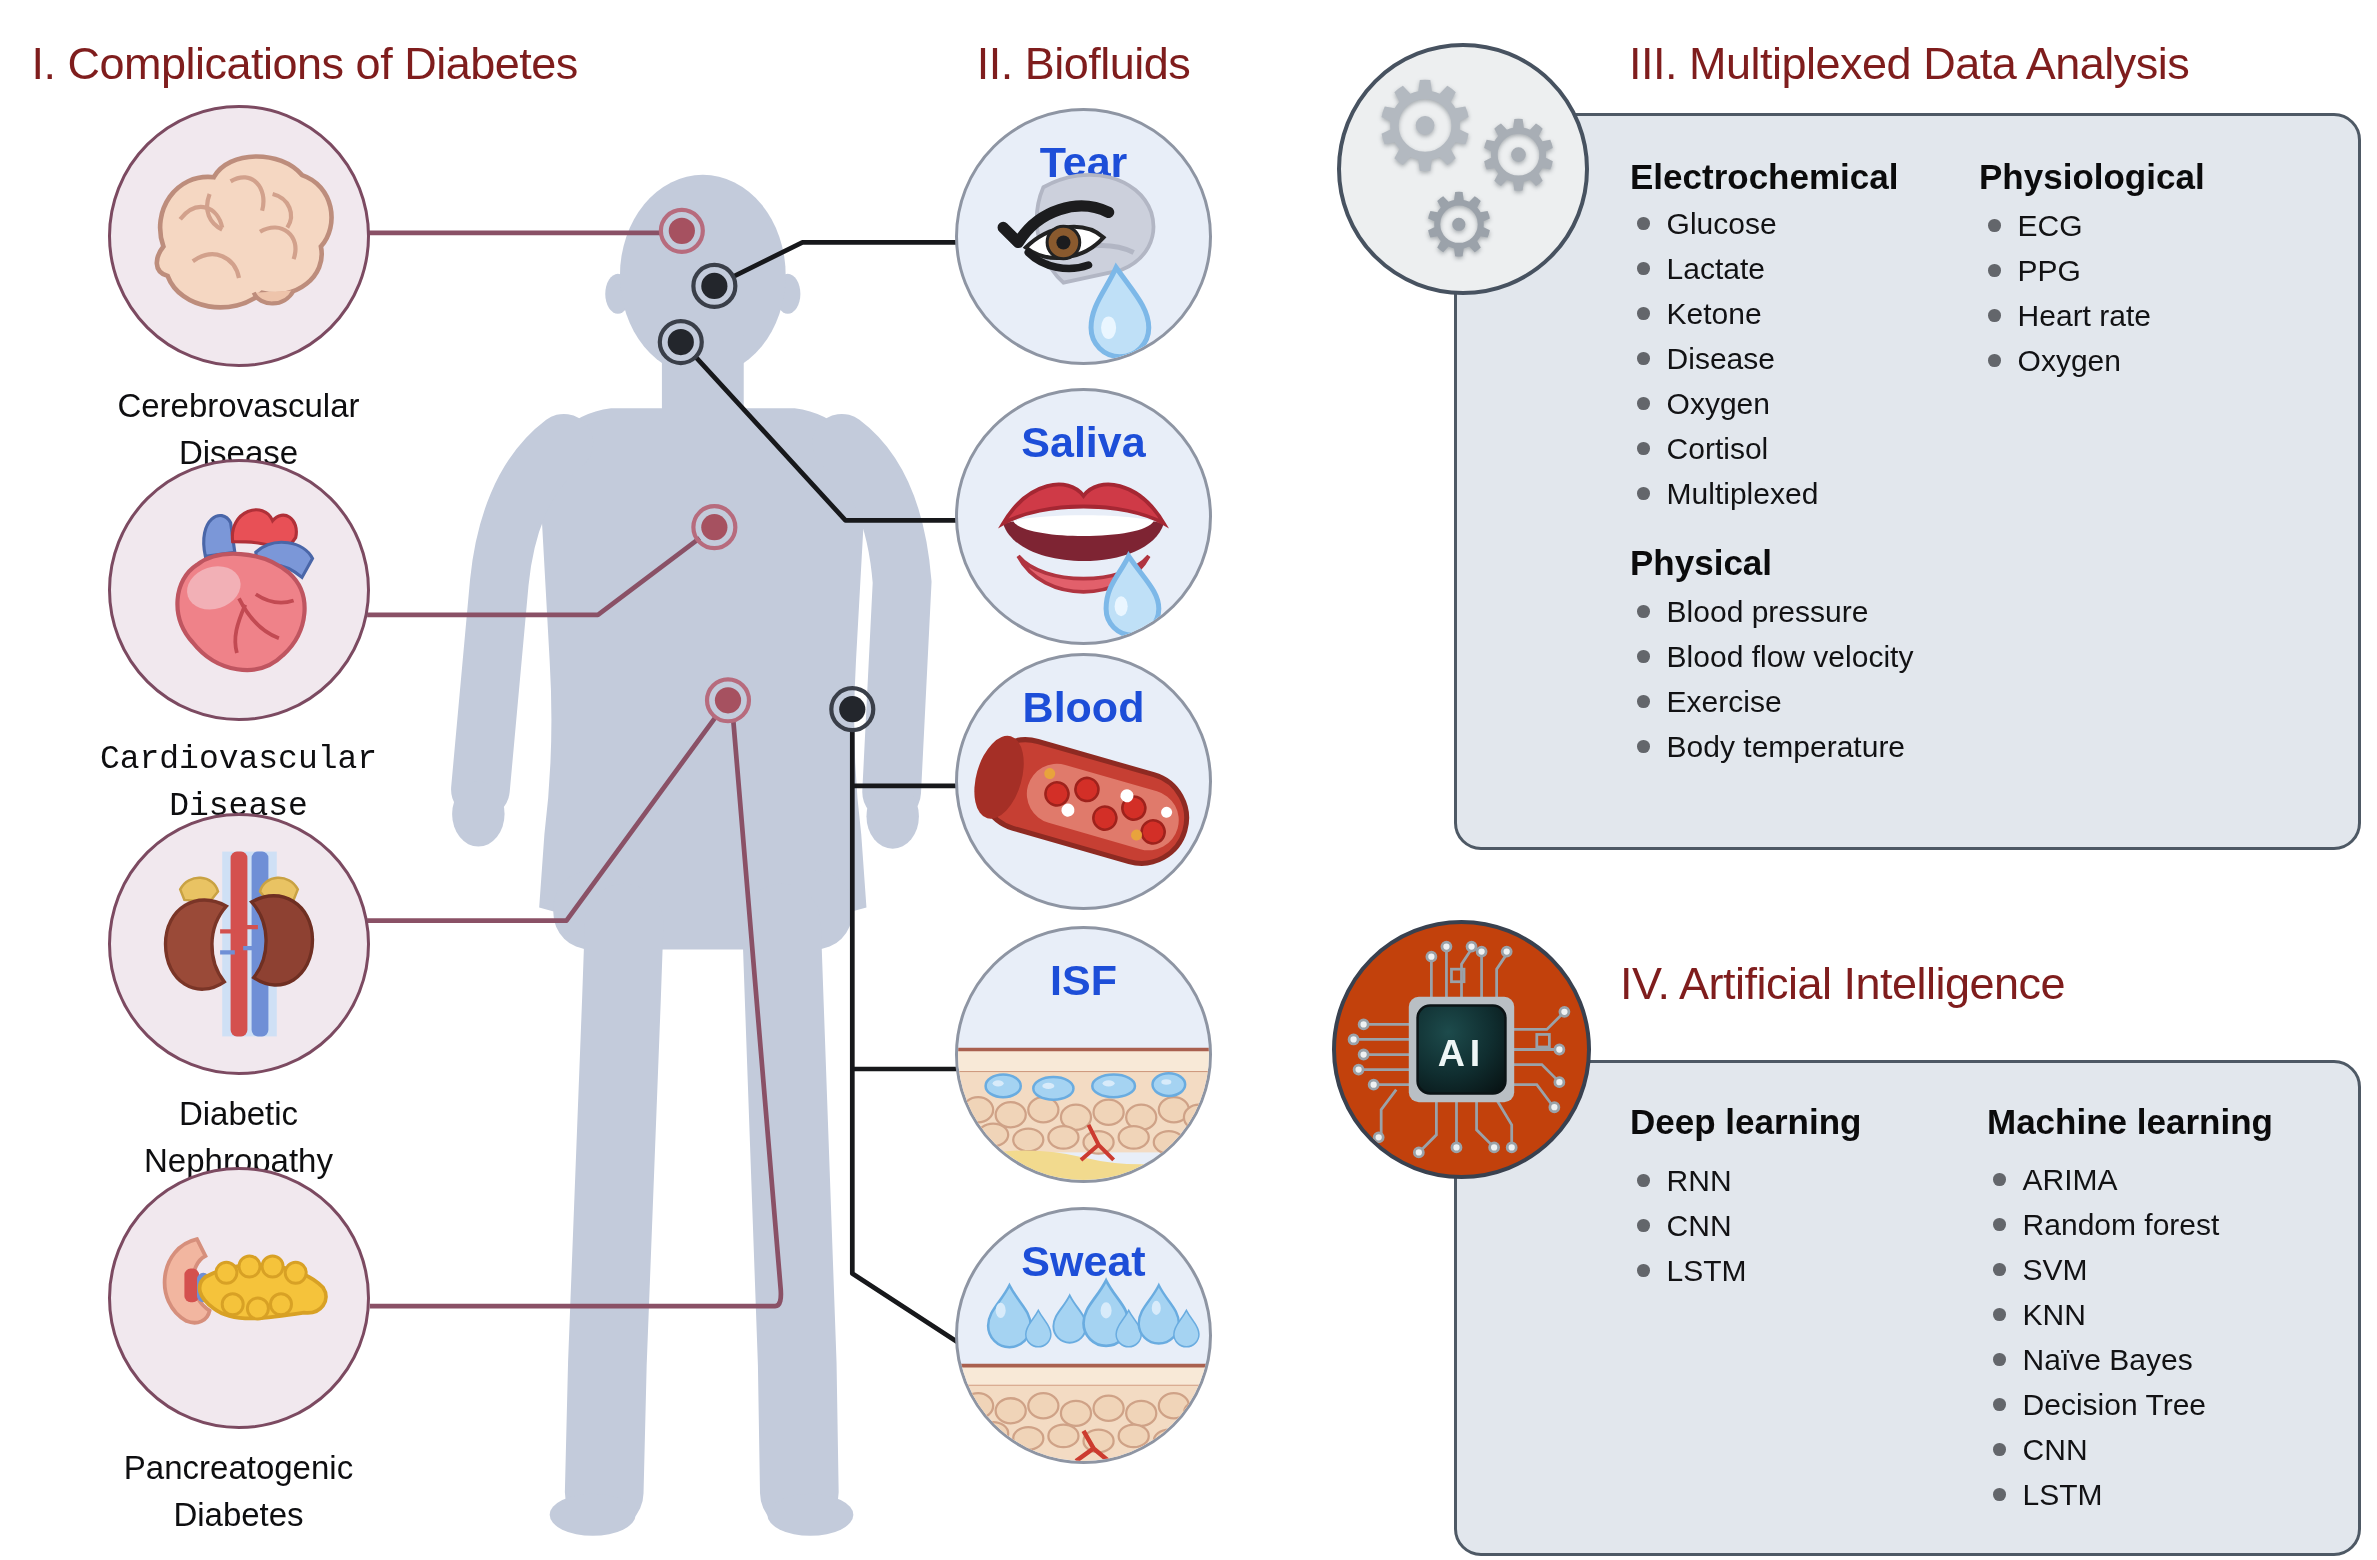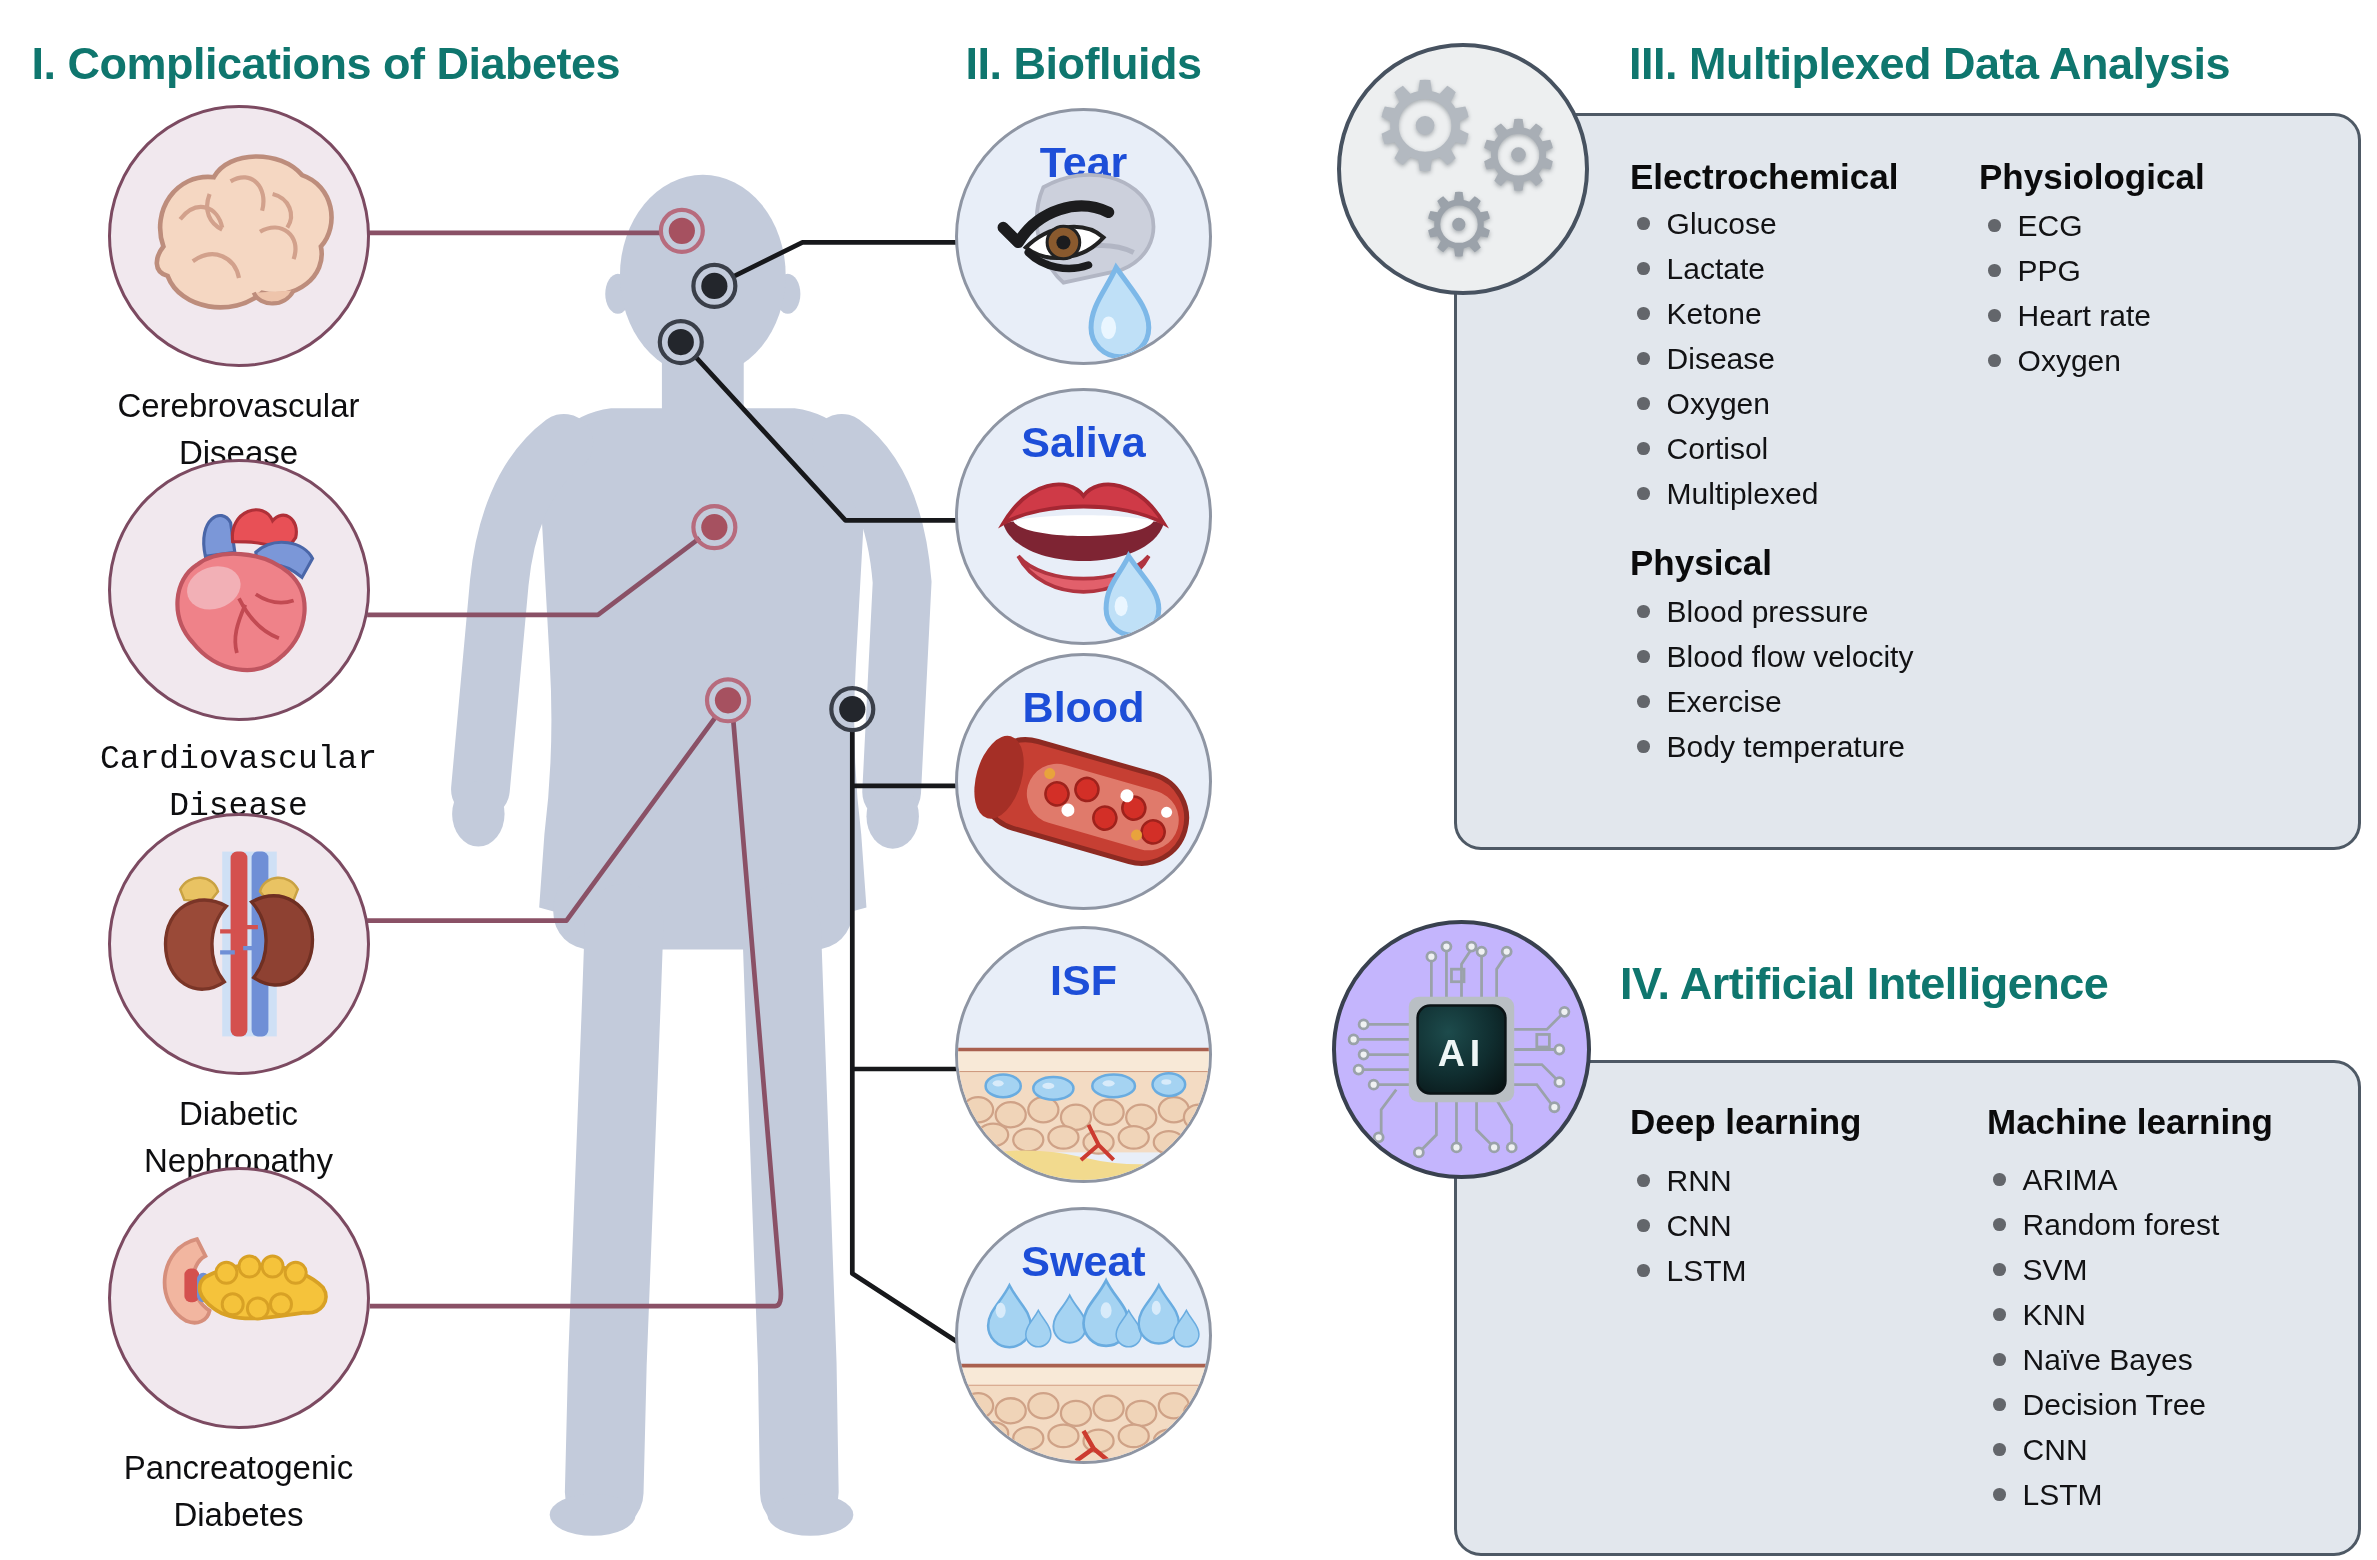--- a/index.html
+++ b/index.html
@@ -6,21 +6,21 @@
   #stage{position:relative;width:2377px;height:1560px;background:#ffffff;overflow:hidden;
          font-family:"Liberation Sans","DejaVu Sans",sans-serif;color:#101010;}
   #art{position:absolute;left:0;top:0;z-index:1;}
   .panel{position:absolute;background:#e2e7ed;border:3.1px solid #4e5965;border-radius:27px;z-index:2;box-sizing:border-box;}
   .circle{position:absolute;border-radius:50%;box-sizing:border-box;z-index:3;}
   .organ-circle{width:262px;height:262px;background:#f1e8ee;border:3.7px solid #7c4a61;display:flex;align-items:center;justify-content:center;overflow:hidden;}
   .bio-circle{width:257px;height:257px;background:#e8eef8;border:3.1px solid #8e95a3;overflow:hidden;}
   .icon-circle{background:#edeff0;border:4.2px solid #475260;overflow:hidden;}
   .bio-label{position:absolute;left:0;right:0;top:27px;text-align:center;font-size:43px;font-weight:700;color:#1d4ed8;}
   .organ-label{position:absolute;width:399px;text-align:center;font-size:33px;line-height:47px;color:#0e0e10;z-index:3;}
-  .title{position:absolute;font-size:45px;font-weight:700;letter-spacing:-0.5px;color:#0f766e;z-index:4;white-space:nowrap;}
+  .title{position:absolute;font-size:45px;font-weight:400;letter-spacing:-0.5px;color:#7f1d1d;z-index:4;white-space:nowrap;}
   .colhead{position:absolute;font-size:35px;font-weight:700;color:#0b0b0c;z-index:4;white-space:nowrap;}
   ul.blist{position:absolute;margin:0;padding:0;list-style:none;z-index:4;}
   ul.blist li{display:flex;align-items:center;height:45px;font-size:30px;color:#121214;white-space:nowrap;}
   ul.blist li .bullet{display:inline-block;width:12.6px;height:12.6px;border-radius:50%;background:#63666b;margin-right:17px;flex:0 0 auto;}
   .gear{position:absolute;color:#b3b9c0;text-shadow:0 2.1px 4.2px rgba(80,88,96,.45);line-height:1;z-index:4;}
 </style>
 </head>
 <body>
 
 <div id="stage">
@@ -215,21 +215,21 @@
         <span>LSTM</span>
       </li>
     </ul>
 
   <div class="circle icon-circle" style="left:1337px;top:43px;width:252px;height:252px;">
     <span class="gear" style="left:29px;top:18.4px;font-size:123px;">⚙</span>
     <span class="gear" style="left:134px;top:60px;font-size:97px;color:#a8aeb5;">⚙</span>
     <span class="gear" style="left:79px;top:134px;font-size:87px;color:#9ba2aa;">⚙</span>
   </div>
 
-  <div class="circle icon-circle" style="left:1332px;top:920px;width:259px;height:259px;background:#c4b5fd;border-color:#39414f;">
+  <div class="circle icon-circle" style="left:1332px;top:920px;width:259px;height:259px;background:#c2410c;border-color:#39414f;">
     <svg width="251" height="251" viewBox="0 0 100 100">
       <defs>
         <radialGradient id="aigrad" cx="35%" cy="30%" r="90%">
           <stop offset="0%" stop-color="#1d4b4c"></stop>
             <stop offset="55%" stop-color="#102e30"></stop>
             <stop offset="100%" stop-color="#081314"></stop>
         </radialGradient>
       </defs>
       <g stroke="#9aa2a9" stroke-width="1.1" fill="none">
         <path d="M38,30 V14 M44,30 V10 M50,30 V16 L54,10 M58,30 V12 M64,30 V18 L68,12"></path>

